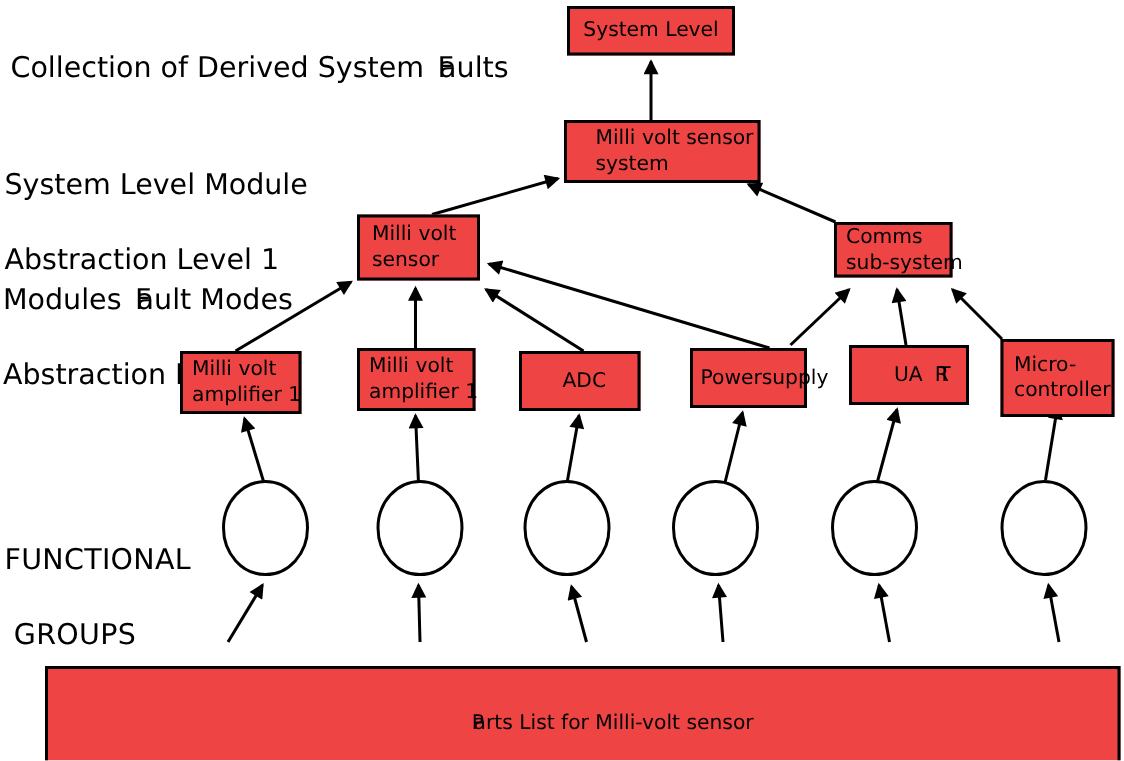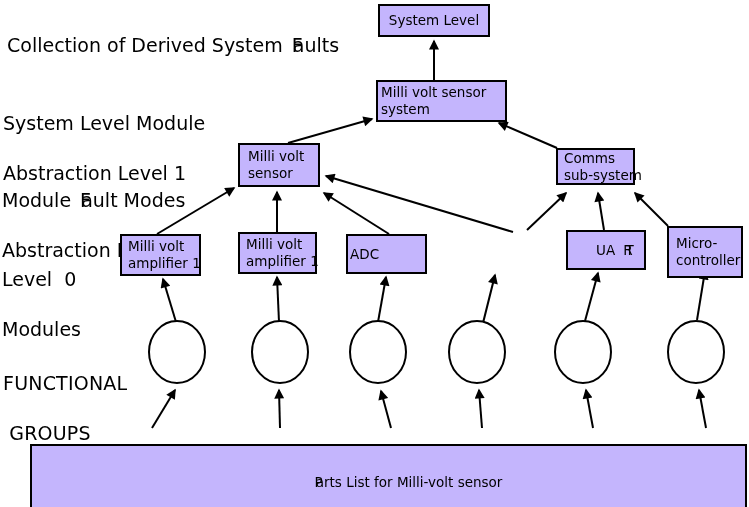--- a/index.html
+++ b/index.html
@@ -6,21 +6,21 @@
   .canvas{
     position:relative;width:749px;height:507px;background:#ffffff;
     font-family:"DejaVu Sans","Liberation Sans",sans-serif;
     color:#000;overflow:hidden;
   }
   svg.connectors{position:absolute;left:0;top:0;width:749px;height:507px;}
   svg.connectors line{stroke:#000;stroke-width:2;}
   svg.connectors ellipse{fill:#ffffff;stroke:#000;stroke-width:2;}
 
   .box{
-    position:absolute;box-sizing:border-box;border:2px solid #000;background:#c4b5fd;
+    position:absolute;box-sizing:border-box;border:2px solid #000;background:#ef4444;
     display:flex;flex-direction:column;justify-content:center;align-items:flex-start;
     font-size:13.5px;line-height:17px;white-space:pre;
   }
   .box .bline{white-space:pre;}
   .center{align-items:center;}
 
   .lbl{
     position:absolute;font-size:19px;line-height:16.5px;white-space:pre;
   }
   .caps{letter-spacing:0.2px;}
@@ -78,39 +78,35 @@
   <div class="lbl" style="left:7px;top:4px;">
     <div><span>Collection of Derived System</span><span class="gapL">F</span><span class="ov">a</span><span>ults</span></div>
   </div>
 
   <div class="lbl" style="left:3px;top:82px;">
     <div>System Level Module</div>
     <div>Abstraction Level 1</div>
   </div>
 
   <div class="lbl" style="left:2px;top:159px;">
-    <div><span>Module</span><span class="gapL">F</span><span class="ov">a</span><span>ult Modes</span></div>
+    <div><span>Modules</span><span class="gapL">F</span><span class="ov">a</span><span>ult Modes</span></div>
     <div>Abstraction Level 1</div>
   </div>
 
-  <div class="lbl" style="left:2px;top:238px;">
-    <div>Level  0</div>
-    <div>Modules</div>
-  </div>
 
-  <div class="lbl caps" style="left:3px;top:342px;">
+  <div class="lbl caps" style="left:3px;top:332px;">
     <div>FUNCTIONAL</div>
     <div> GROUPS</div>
   </div>
 
   <div class="box center" style="left:378px;top:4px;width:112px;height:33px;">
     <div class="bline">System Level</div>
   </div>
 
-  <div class="box" style="left:376px;top:80px;width:131px;height:42px;padding-left:3px;">
+  <div class="box" style="left:376px;top:80px;width:131px;height:42px;padding-left:19px;">
     <div class="bline">Milli volt sensor</div>
     <div class="bline">system</div>
   </div>
 
   <div class="box" style="left:238px;top:143px;width:82px;height:44px;padding-left:8px;">
     <div class="bline">Milli volt</div>
     <div class="bline">sensor</div>
   </div>
 
   <div class="box" style="left:556px;top:148px;width:79px;height:37px;padding-left:6px;">
@@ -121,24 +117,27 @@
   <div class="box" style="left:120px;top:234px;width:81px;height:42px;padding-left:6px;">
     <div class="bline">Milli volt</div>
     <div class="bline">amplifier 1</div>
   </div>
 
   <div class="box" style="left:238px;top:232px;width:79px;height:42px;padding-left:6px;">
     <div class="bline">Milli volt</div>
     <div class="bline">amplifier 1</div>
   </div>
 
-  <div class="box" style="left:346px;top:234px;width:81px;height:40px;padding-left:2px;">
+  <div class="box" style="left:346px;top:234px;width:81px;height:40px;padding-left:27px;">
     <div class="bline">ADC</div>
   </div>
 
+  <div class="box" style="left:460px;top:232px;width:78px;height:40px;padding-left:5px;">
+    <div class="bline">Powersupply</div>
+  </div>
 
   <div class="box" style="left:566px;top:230px;width:80px;height:40px;padding-left:28px;">
     <div class="bline"><span>UA</span><span class="gapS">R</span><span class="ov">T</span></div>
   </div>
 
   <div class="box" style="left:667px;top:226px;width:76px;height:52px;padding-left:7px;">
     <div class="bline">Micro-</div>
     <div class="bline">controller</div>
   </div>
 

